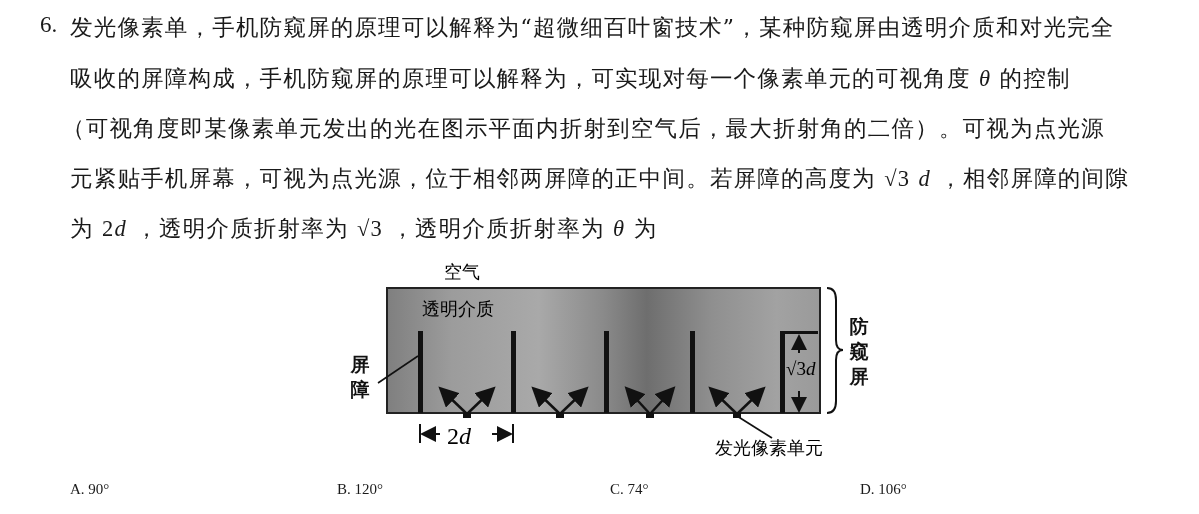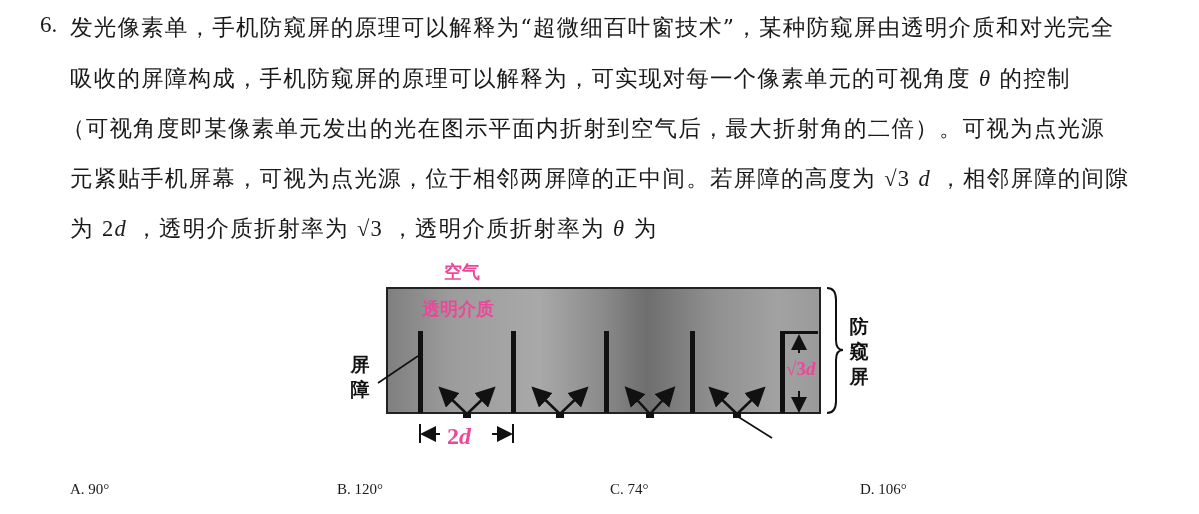--- a/index.html
+++ b/index.html
@@ -5,22 +5,22 @@
   html, body { margin: 0; padding: 0; background: #ffffff; }
   body { width: 1199px; height: 514px; position: relative; overflow: hidden;
          font-family: "DejaVu Serif", "Liberation Serif", serif; color: #1a1a1a; }
   .q-line { position: absolute; left: 70px; font-size: 22.5px; line-height: 30px;
             white-space: nowrap; letter-spacing: 1.2px; font-weight: 500; }
   .num { position: absolute; left: 40px; top: 12px; font-size: 23px; font-family: "Liberation Serif", serif; }
   .it { font-style: italic; font-family: "Liberation Serif", serif; }
   .rt { font-family: "Liberation Serif", serif; }
 
   .diagram { position: absolute; left: 340px; top: 258px; width: 560px; height: 210px; }
-  .lbl { position: absolute; font-family: "DejaVu Sans", sans-serif; font-weight: bold;
-         font-size: 18px; color: #ec4899; white-space: nowrap; }
+  .lbl { position: absolute; font-family: "DejaVu Sans", sans-serif; font-weight: normal;
+         font-size: 18px; color: #000000; white-space: nowrap; }
   .vlbl { position: absolute; font-family: "DejaVu Sans", sans-serif; font-weight: bold;
           font-size: 19px; color: #111; width: 22px; line-height: 25px; text-align: center; }
 
   .choice { position: absolute; top: 481px; font-family: "Liberation Serif", serif;
             font-size: 15px; color: #1a1a1a; white-space: nowrap; }
 </style>
 </head>
 <body>
 
 <div class="num">6.</div>
@@ -126,20 +126,21 @@
     <span>屏</span><br>
     <span>障</span>
   </div>
   <div class="lbl" style="left:107px; top:165px; font-family:'Liberation Serif',serif; font-size:24px;">2<i>d</i></div>
   <div class="lbl" style="left:446px; top:100px; font-family:'Liberation Serif',serif; font-size:19px;text-align:right;">√3<i>d</i></div>
   <div class="vlbl" style="left:508px; top:56px;">
     <span>防</span><br>
     <span>窥</span><br>
     <span>屏</span>
   </div>
+  <div class="lbl" style="left:375px; top:178px;">发光像素单元</div>
 </div>
 
 <div class="choice" style="left:70px;">
   <span>A.</span>
   <span>90°</span>
 </div>
 <div class="choice" style="left:337px;">
   <span>B.</span>
   <span>120°</span>
 </div>

